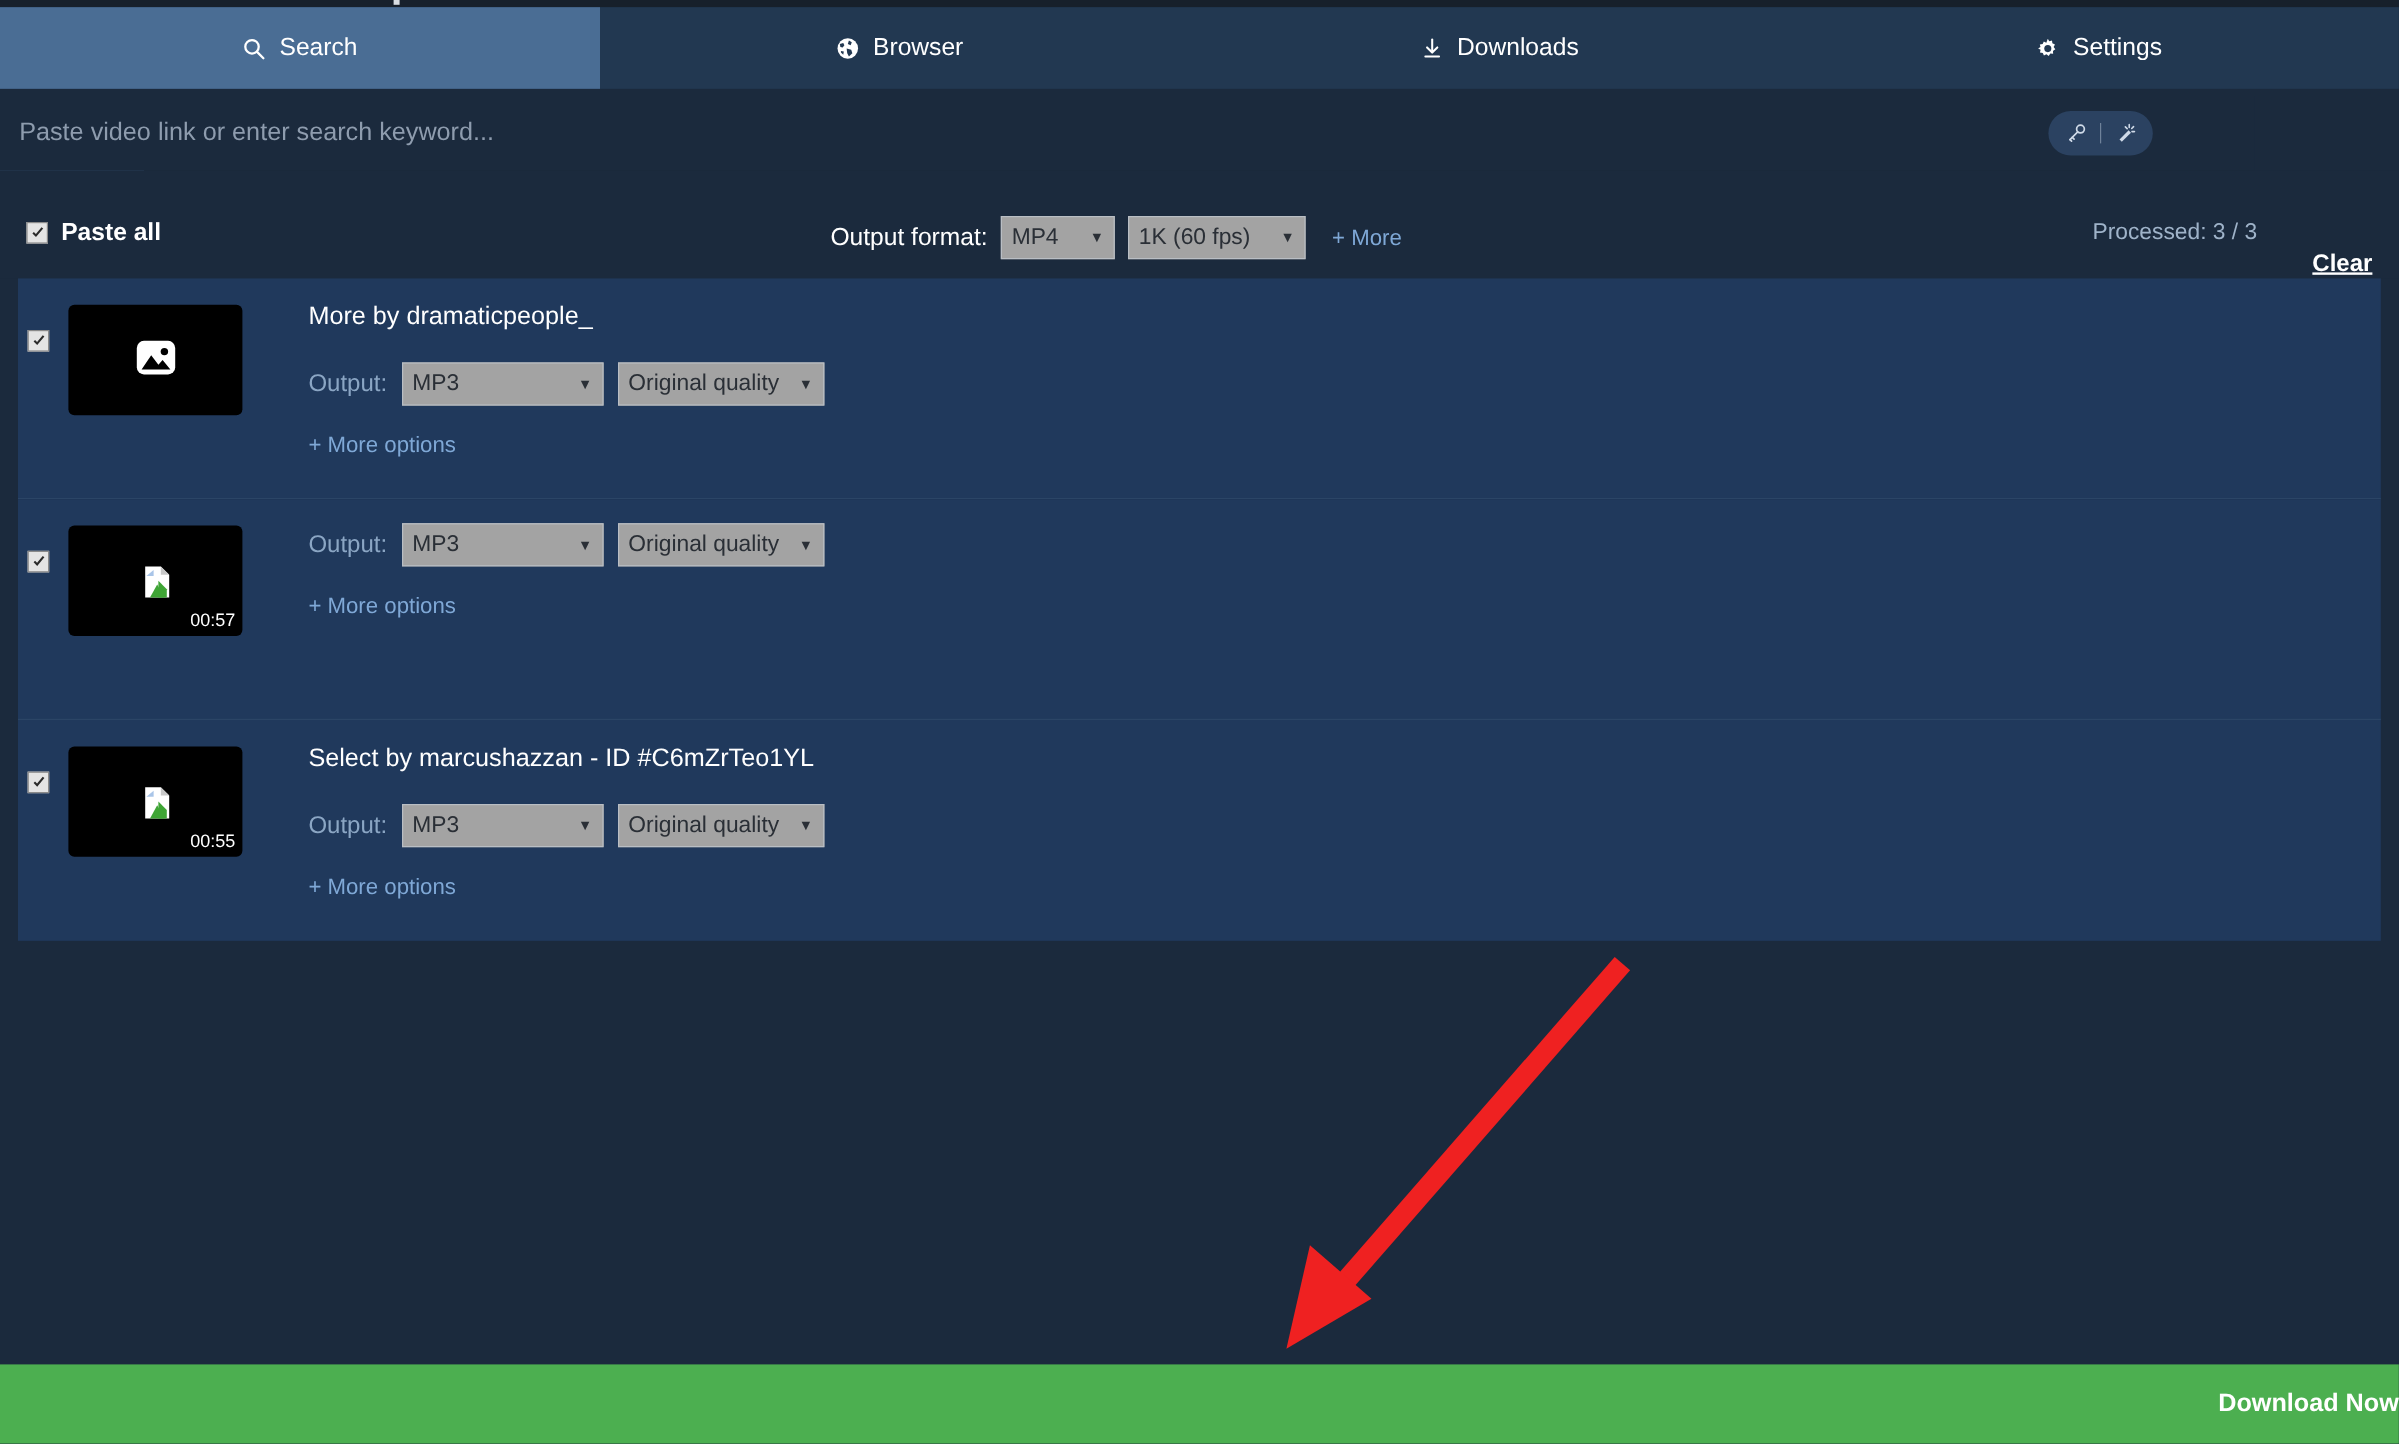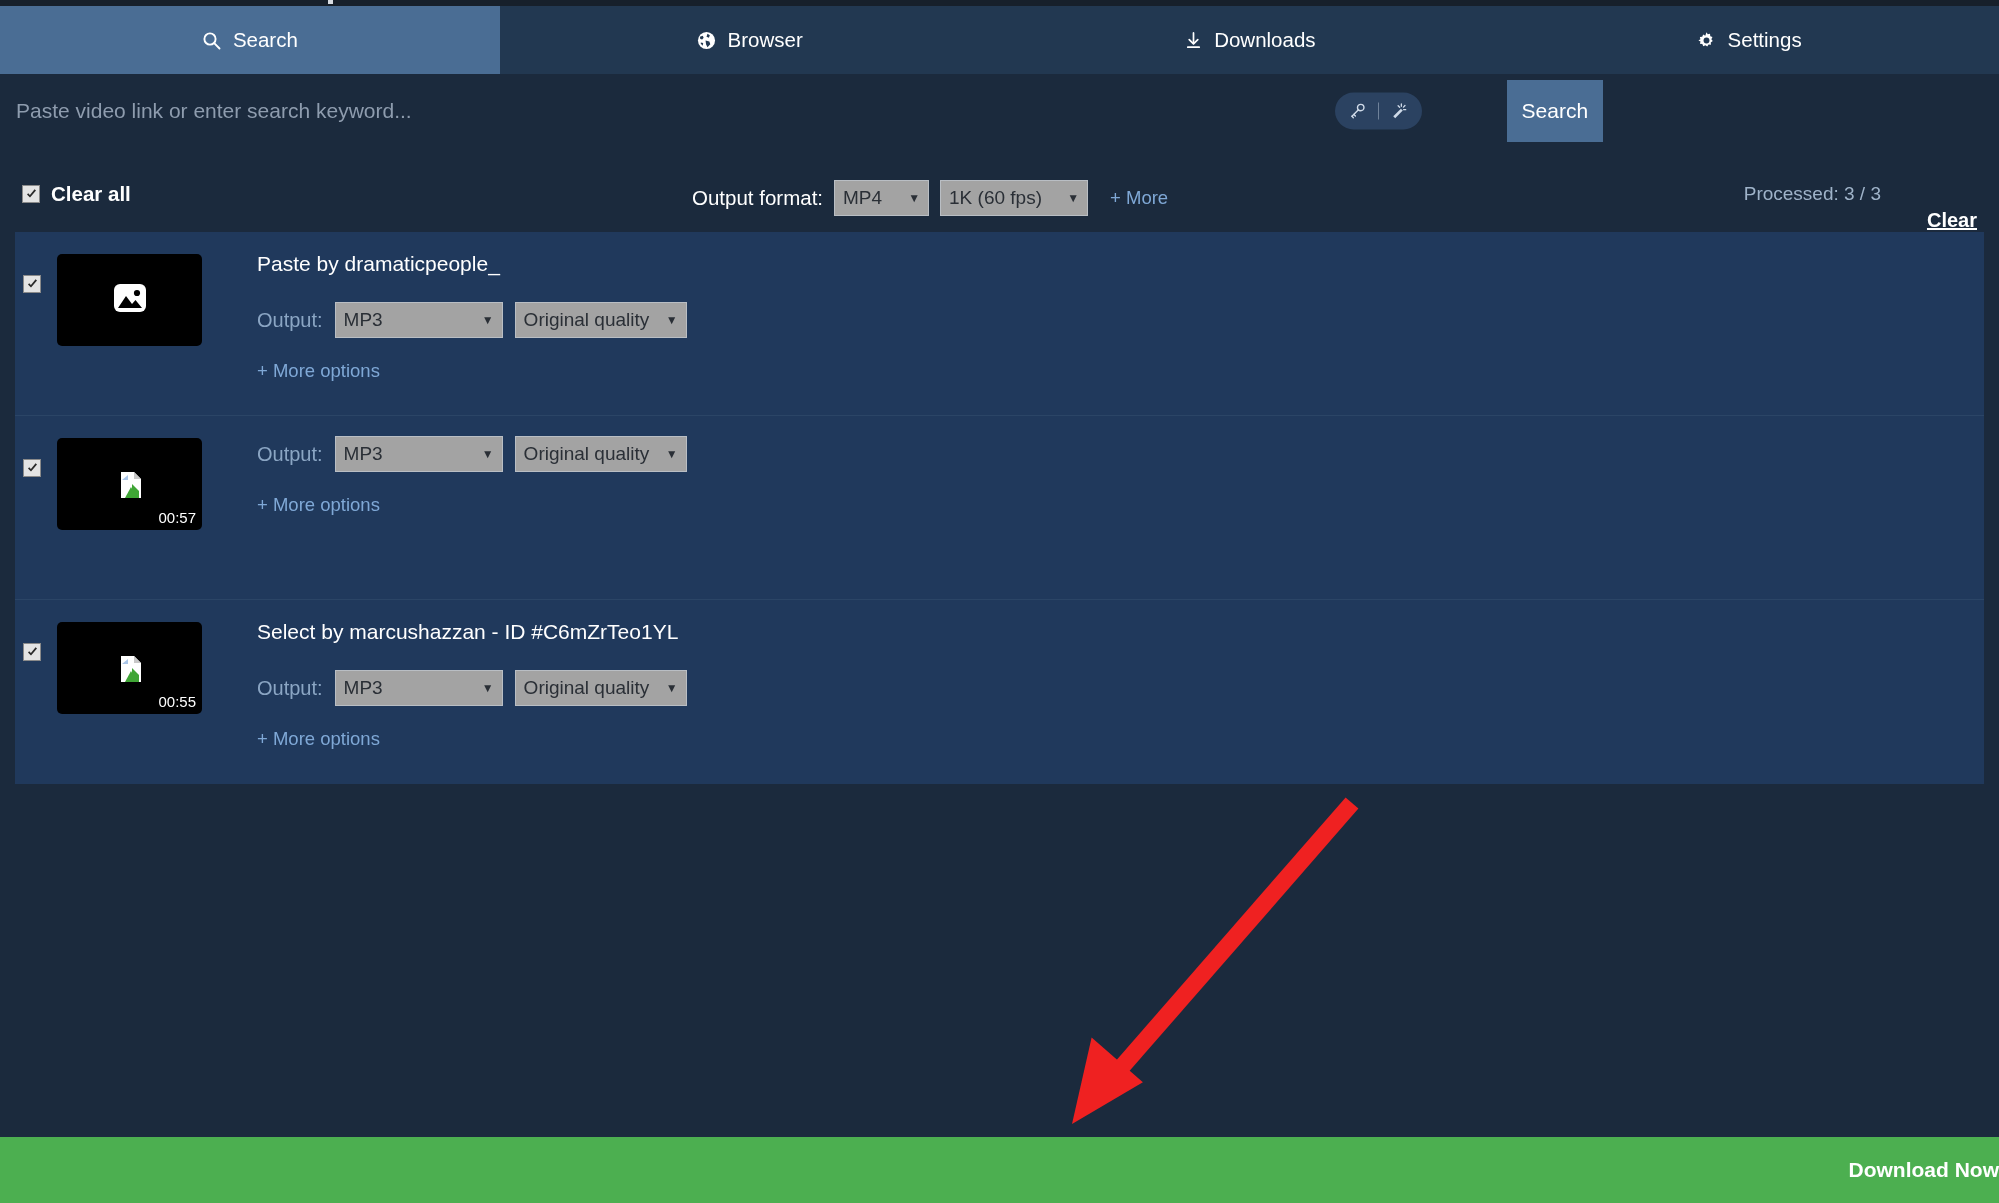--- a/index.html
+++ b/index.html
@@ -53,23 +53,24 @@
     align-items: center;
     justify-content: center;
     width: 20px; height: 20px;
   }
   .tab .tab-icon svg { display: block; }
 
   
   .searchrow {
     position: absolute;
     top: 80px; left: 0;
-    width: 1603px;
+    width: 1916px;
     height: 62px;
     display: flex;
+    flex-direction: column;
   }
   .search-input-wrap {
     position: relative;
     width: 1879px;
     height: 62px;
     background: #1b2a3d;
     display: flex;
     align-items: center;
   }
   .search-input {
@@ -397,21 +398,21 @@
 </div>
 
 <div class="toolbar"></div>
 
 <div class="selectall">
   <span class="cb">
     <svg width="13" height="13" viewBox="0 0 13 13">
         <path d="M2 6.6 L5 9.6 L11 2.4 L9.6 1.3 L4.9 7 L3.2 5.3 Z" fill="#2b2b2b"></path>
       </svg>
   </span>
-  <span class="selectall-label">Clear all</span>
+  <span class="selectall-label">Paste all</span>
 </div>
 
 <div class="fmt">
   <span class="fmt-label">Output format:</span>
   <span class="sel sel-mp4">
     <span>MP4</span>
     <span class="caret">▼</span>
   </span>
   <span class="sel sel-res">
     <span>1K (60 fps)</span>
@@ -435,21 +436,21 @@
       <span>
         <svg width="36" height="36" viewBox="0 0 36 36">
           <rect x="2" y="4" width="32" height="28" rx="6" fill="#ffffff"></rect>
           <circle cx="25" cy="13" r="3.1" fill="#000000"></circle>
           <path d="M6 28 L14 16 L20 24 L23.5 20 L30 28 Z" fill="#000000"></path>
         </svg>
       </span>
       <span class="thumb-dur"></span>
     </span>
     <div class="row-body">
-      <div class="row-title">Paste by dramaticpeople_</div>
+      <div class="row-title">More by dramaticpeople_</div>
       <div class="row-out">
         <span class="row-out-label">Output:</span>
         <span class="sel sel-out">
           <span>MP3</span>
           <span class="caret">▼</span>
         </span>
         <span class="sel sel-qual">
           <span>Original quality</span>
           <span class="caret">▼</span>
         </span>

